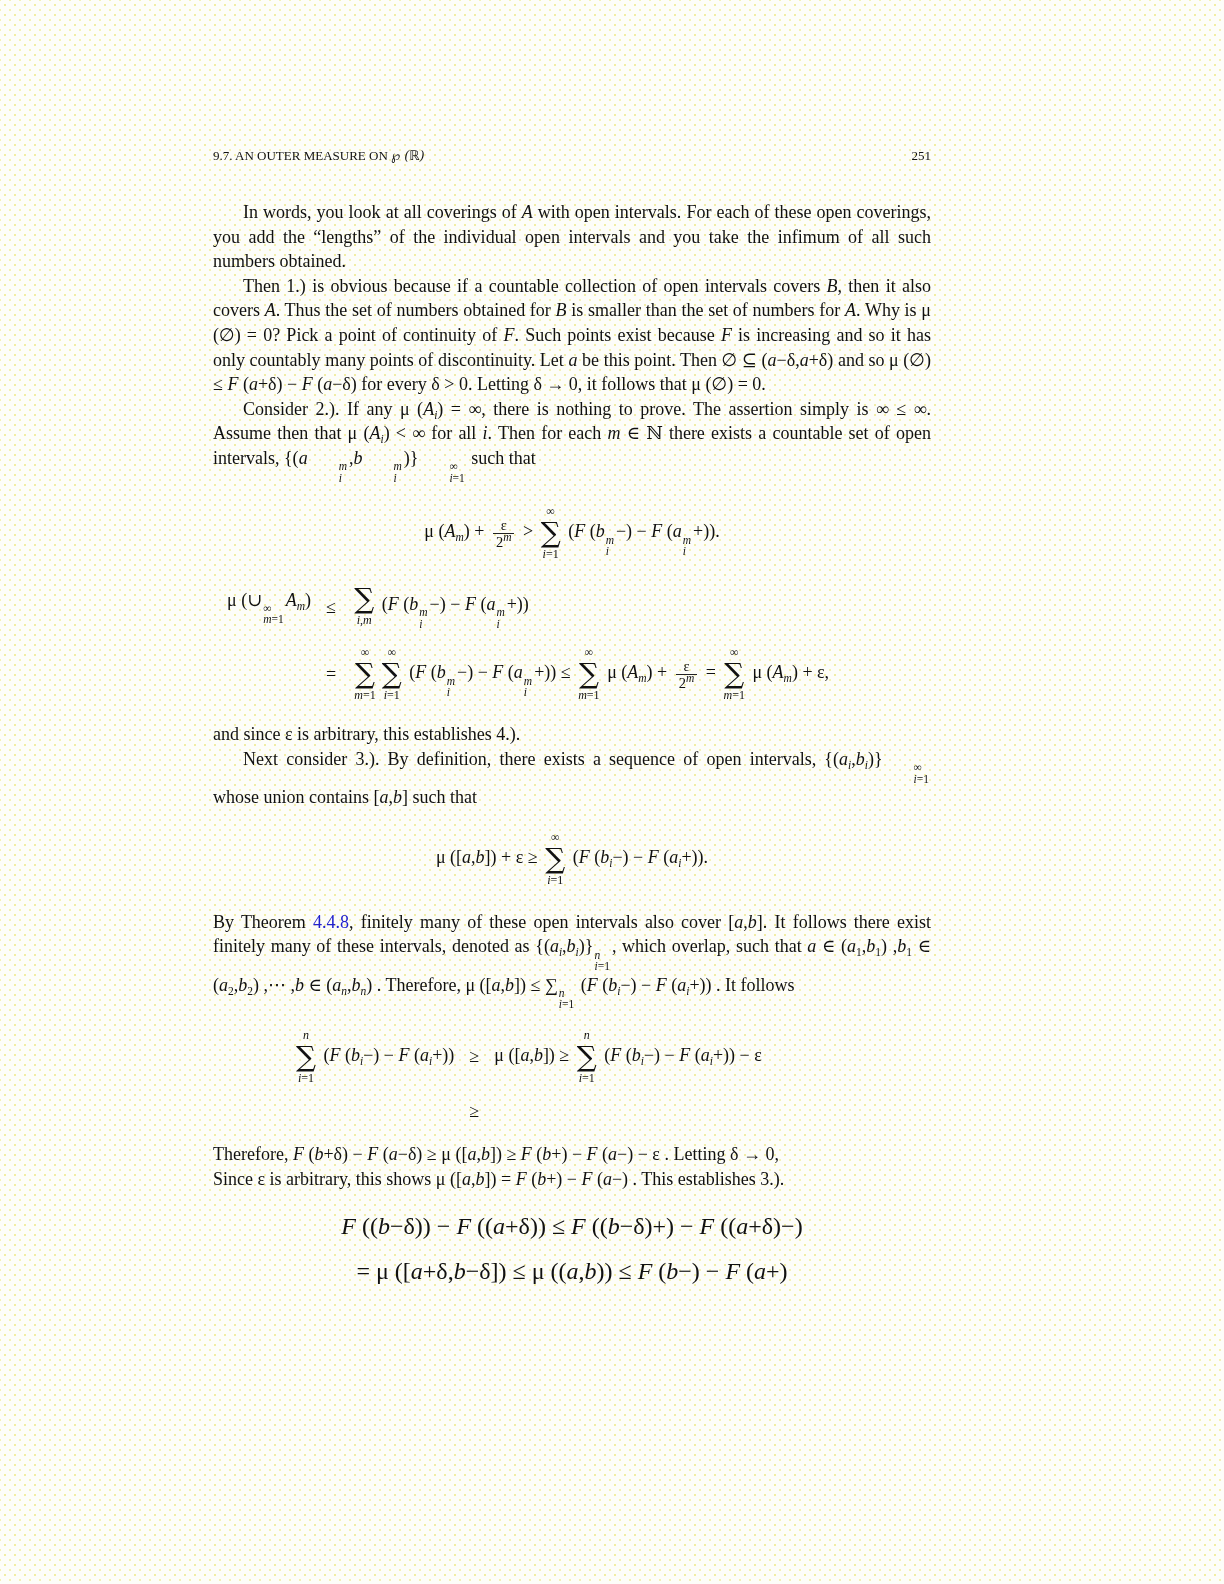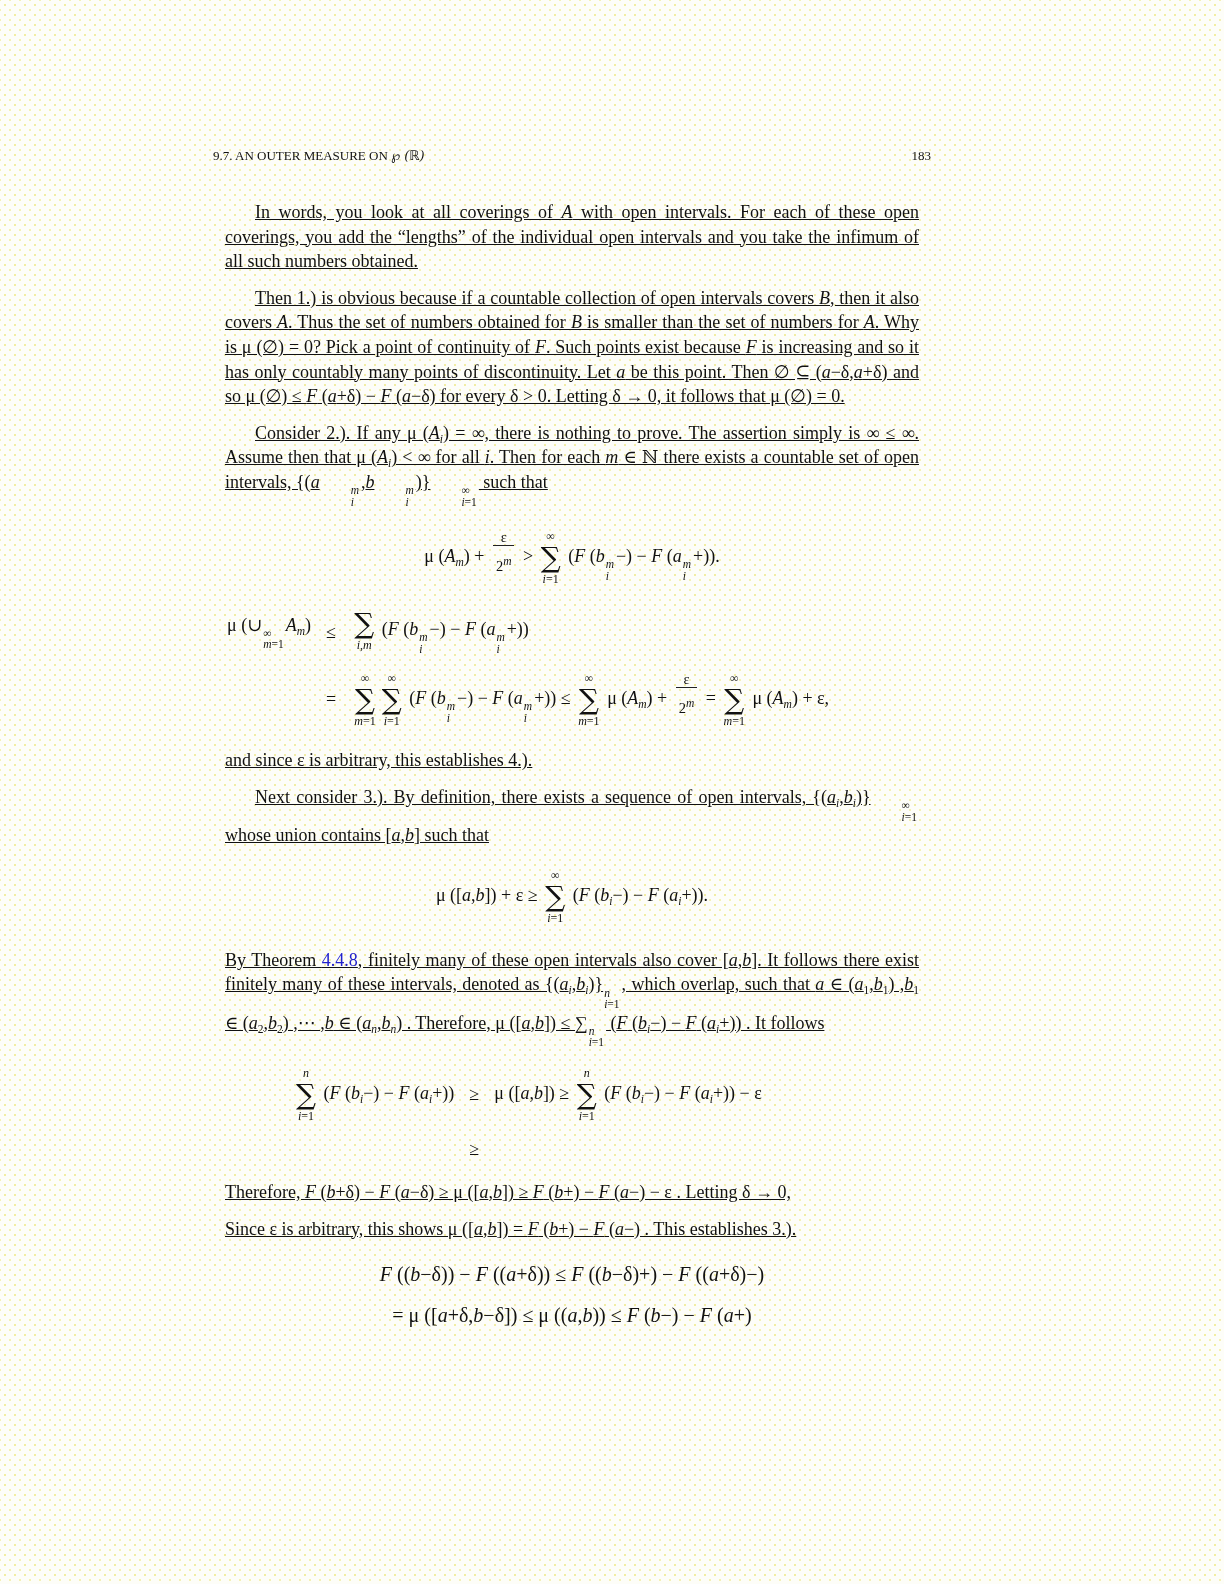--- a/index.html
+++ b/index.html
@@ -14,60 +14,60 @@
     background-image:
       radial-gradient(circle,#f2eda2 1px,rgba(255,255,255,0) 1.4px),
       radial-gradient(circle,#f5f1b0 1px,rgba(255,255,255,0) 1.4px);
     background-size:10px 10px,10px 10px;
     background-position:0 0,5px 5px;
   }
   .col{position:absolute;left:213px;top:148px;width:718px;}
   .hdr{display:flex;justify-content:space-between;align-items:baseline;
        font-size:13px;margin-bottom:36px;}
   .hdr .psym{font-family:"DejaVu Serif","DejaVu Sans",serif;font-style:italic;}
-  .par{font-size:18px;line-height:24.6px;text-align:justify;margin:12px;text-decoration:underline;}
+  .par{font-size:18px;line-height:24.6px;text-align:justify;margin:0;}
   .ind{text-indent:30px;}
   .it{font-style:italic;}
   .lnk{color:#2222cc;cursor:pointer;}
   .scr{font-size:11.5px;line-height:0;}
   .sb{vertical-align:-0.35em;}
   .sp{vertical-align:0.55em;}
   .ss{display:inline-flex;flex-direction:column;align-items:flex-start;
       vertical-align:-0.55em;font-size:11.5px;line-height:11.5px;
       margin-left:1px;margin-right:2px;}
   .fr{display:inline-flex;flex-direction:column;align-items:center;
       vertical-align:middle;font-size:14.5px;line-height:16px;margin:0 4px;}
-  .fr-d{border-top:1.2px solid #222;padding:12px 3px;}
+  .fr-d{border-top:1.2px solid #222;padding:0 3px;}
   .bop{display:inline-flex;flex-direction:column;align-items:center;
        vertical-align:middle;margin:0 3px;}
   .bop-l{font-size:12px;line-height:13px;}
   .bop-s{font-size:28px;line-height:30px;
          font-family:"DejaVu Serif","DejaVu Sans",serif;}
   .eq{font-size:18px;text-align:center;margin:21px 0 23px;}
   .eqm{margin:22px 0 10px;}
-  .eq-line{font-size:20px;text-align:center;margin-bottom:18px;}
+  .eq-line{font-size:24px;text-align:center;margin-bottom:18px;}
   .al{display:grid;grid-template-columns:max-content max-content 1fr;
       align-items:center;row-gap:16px;font-size:18px;margin:18px 0 20px;}
   .al .rel{padding:0 15px;}
   .al .lhs{text-align:right;}
   .al .rhs{text-align:left;}
   .a1{padding-left:14px;}
   .a2{padding-left:80px;}
 </style>
 </head>
 <body>
 
 <div class="page">
   <div class="col">
     <div class="hdr">
       <div>
         <span>9.7.  AN OUTER MEASURE ON</span>
         <span class="psym">℘ (ℝ)</span>
       </div>
-      <span>183</span>
+      <span>251</span>
     </div>
     <div>
         <div class="par ind">In words, you look at all coverings of <span class="it">A</span> with open intervals.  For each of these open coverings, you add the “lengths” of the individual open intervals and you take the infimum of all such numbers obtained.</div>
         <div class="par ind">Then 1.) is obvious because if a countable collection of open intervals covers <span class="it">B</span>, then it also covers <span class="it">A</span>. Thus the set of numbers obtained for <span class="it">B</span> is smaller than the set of numbers for <span class="it">A</span>.  Why is μ (∅) = 0? Pick a point of continuity of <span class="it">F</span>. Such points exist because <span class="it">F</span> is increasing and so it has only countably many points of discontinuity.  Let <span class="it">a</span> be this point. Then ∅ ⊆ (<span class="it">a</span>−δ,<span class="it">a</span>+δ) and so μ (∅) ≤ <span class="it">F</span> (<span class="it">a</span>+δ) − <span class="it">F</span> (<span class="it">a</span>−δ) for every δ &gt; 0. Letting δ → 0, it follows that μ (∅) = 0.</div>
         <div class="par ind">Consider 2.).  If any μ (<span class="it">A</span><span class="scr sb"><span class="it">i</span></span>) = ∞, there is nothing to prove.  The assertion simply is ∞ ≤ ∞. Assume then that μ (<span class="it">A</span><span class="scr sb"><span class="it">i</span></span>) &lt; ∞ for all <span class="it">i</span>. Then for each <span class="it">m</span> ∈ ℕ there exists a countable set of open intervals, {(<span class="it">a</span><span class="ss">
             <span class="ss-r"><span class="it">m</span></span>
             <span class="ss-r"><span class="it">i</span></span>
           </span>,<span class="it">b</span><span class="ss">
             <span class="ss-r"><span class="it">m</span></span>
             <span class="ss-r"><span class="it">i</span></span>

